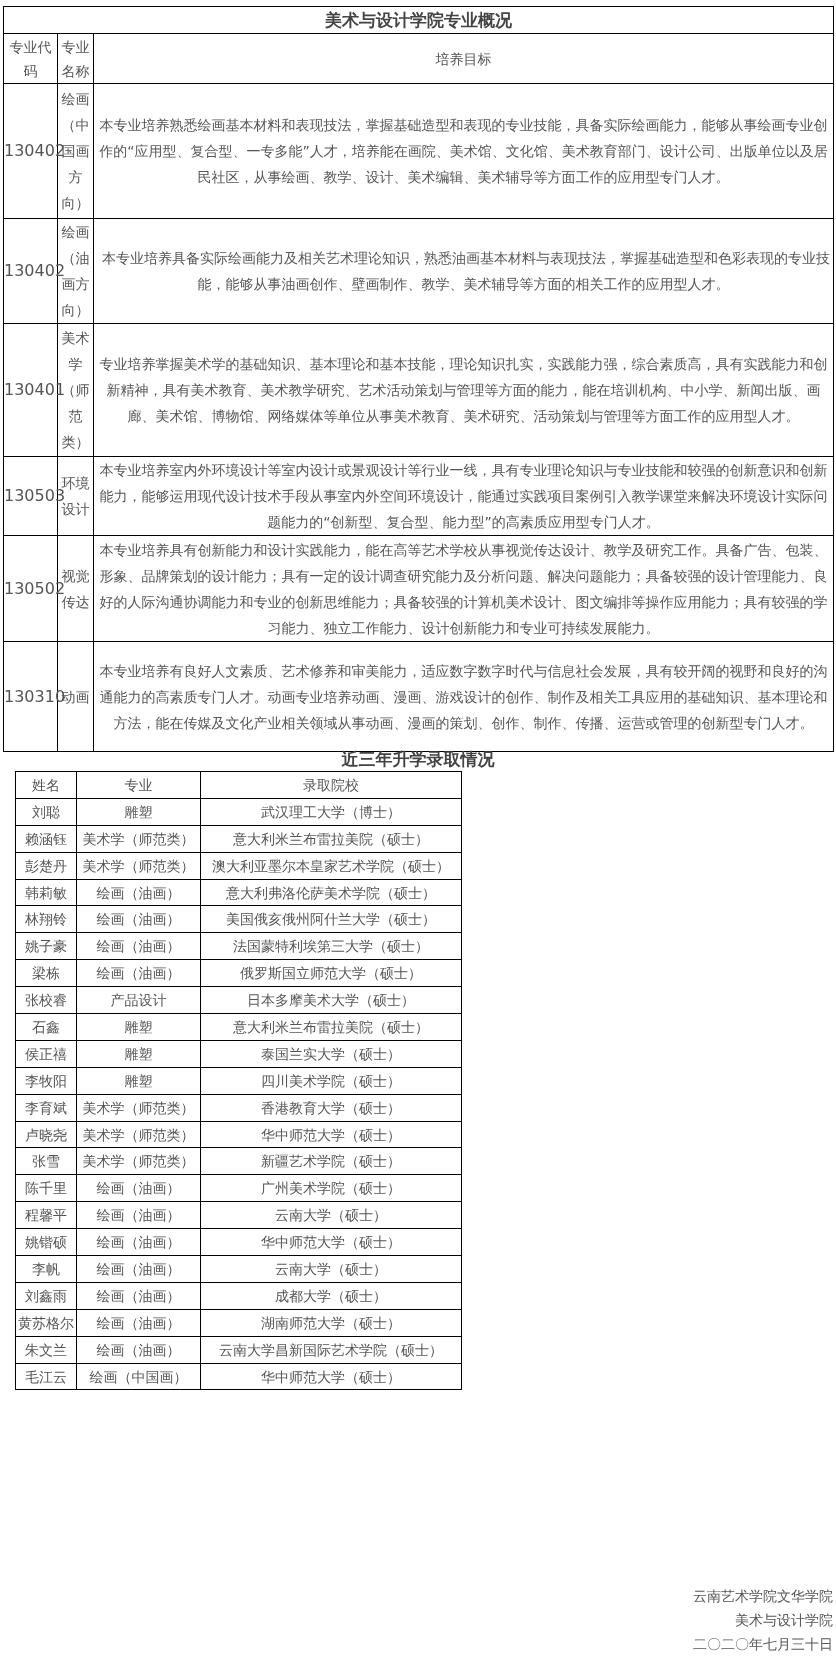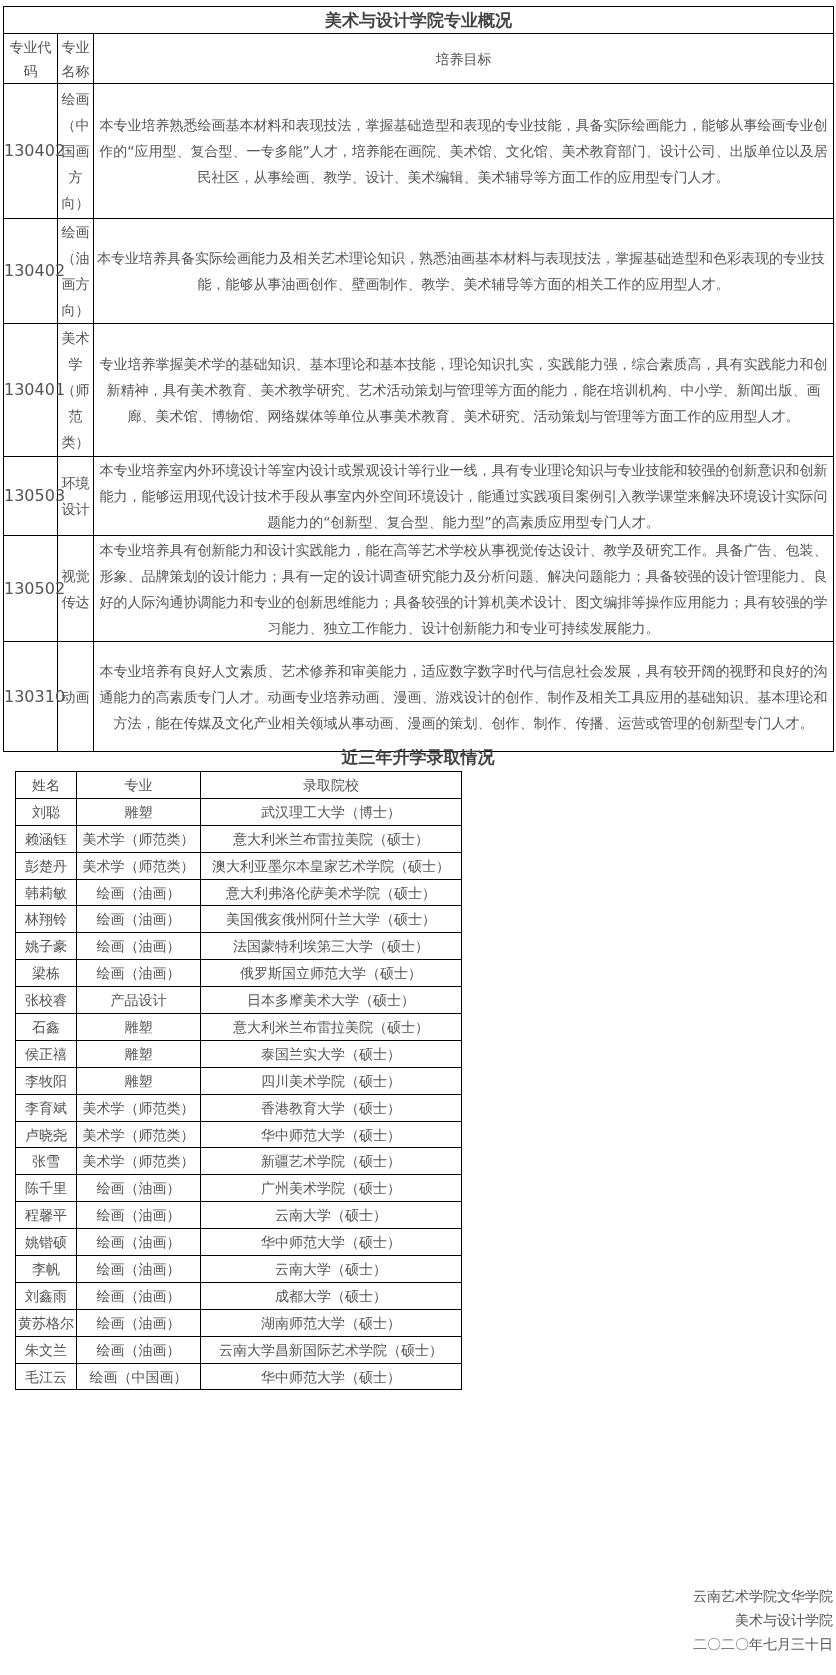--- a/index.html
+++ b/index.html
@@ -10,26 +10,26 @@
   }
   table { border-collapse: collapse; }
   td { border: 1px solid #000000; padding: 0; text-align: center; vertical-align: middle; color: #555555; }
 
   #majors { position: absolute; left: 3px; top: 6px; width: 830px; table-layout: fixed; }
   #majors td { font-size: 14px; line-height: 26px; }
   #majors .title-cell { height: 26px; font-weight: bold; font-size: 17px; color: #444444; line-height: 26px; }
   #majors .hdr td { height: 49px; line-height: 24px; }
   #majors .code { font-size: 16px; letter-spacing: 0; }
   #majors .name { padding: 0 1px; word-break: break-all; }
-  #majors .goal { padding: 0 3px; text-align: left; text-align-last: center; word-break: break-all; }
+  #majors .goal { padding: 0 3px; text-align: right; text-align-last: center; word-break: break-all; }
   #majors .goal-left { text-align: center; text-align-last: center; }
 
   .sec-title {
     position: absolute; left: 3px; width: 830px; top: 747px; height: 24px;
-    text-align: center; font-weight: bold; font-size: 17px; color: #444444; line-height: 24px; font-family: Liberation Mono, monospace;
+    text-align: center; font-weight: bold; font-size: 17px; color: #444444; line-height: 24px;
   }
 
   #admissions { position: absolute; left: 15px; top: 771px; width: 446px; table-layout: fixed; }
   #admissions td { height: 25.9px; font-size: 14px; line-height: 24px; white-space: nowrap; overflow: hidden; }
 
   .footer { position: absolute; right: 3px; top: 1584px; text-align: right; font-size: 14px; line-height: 24px; color: #555555; }
 </style>
 </head>
 <body>
 

